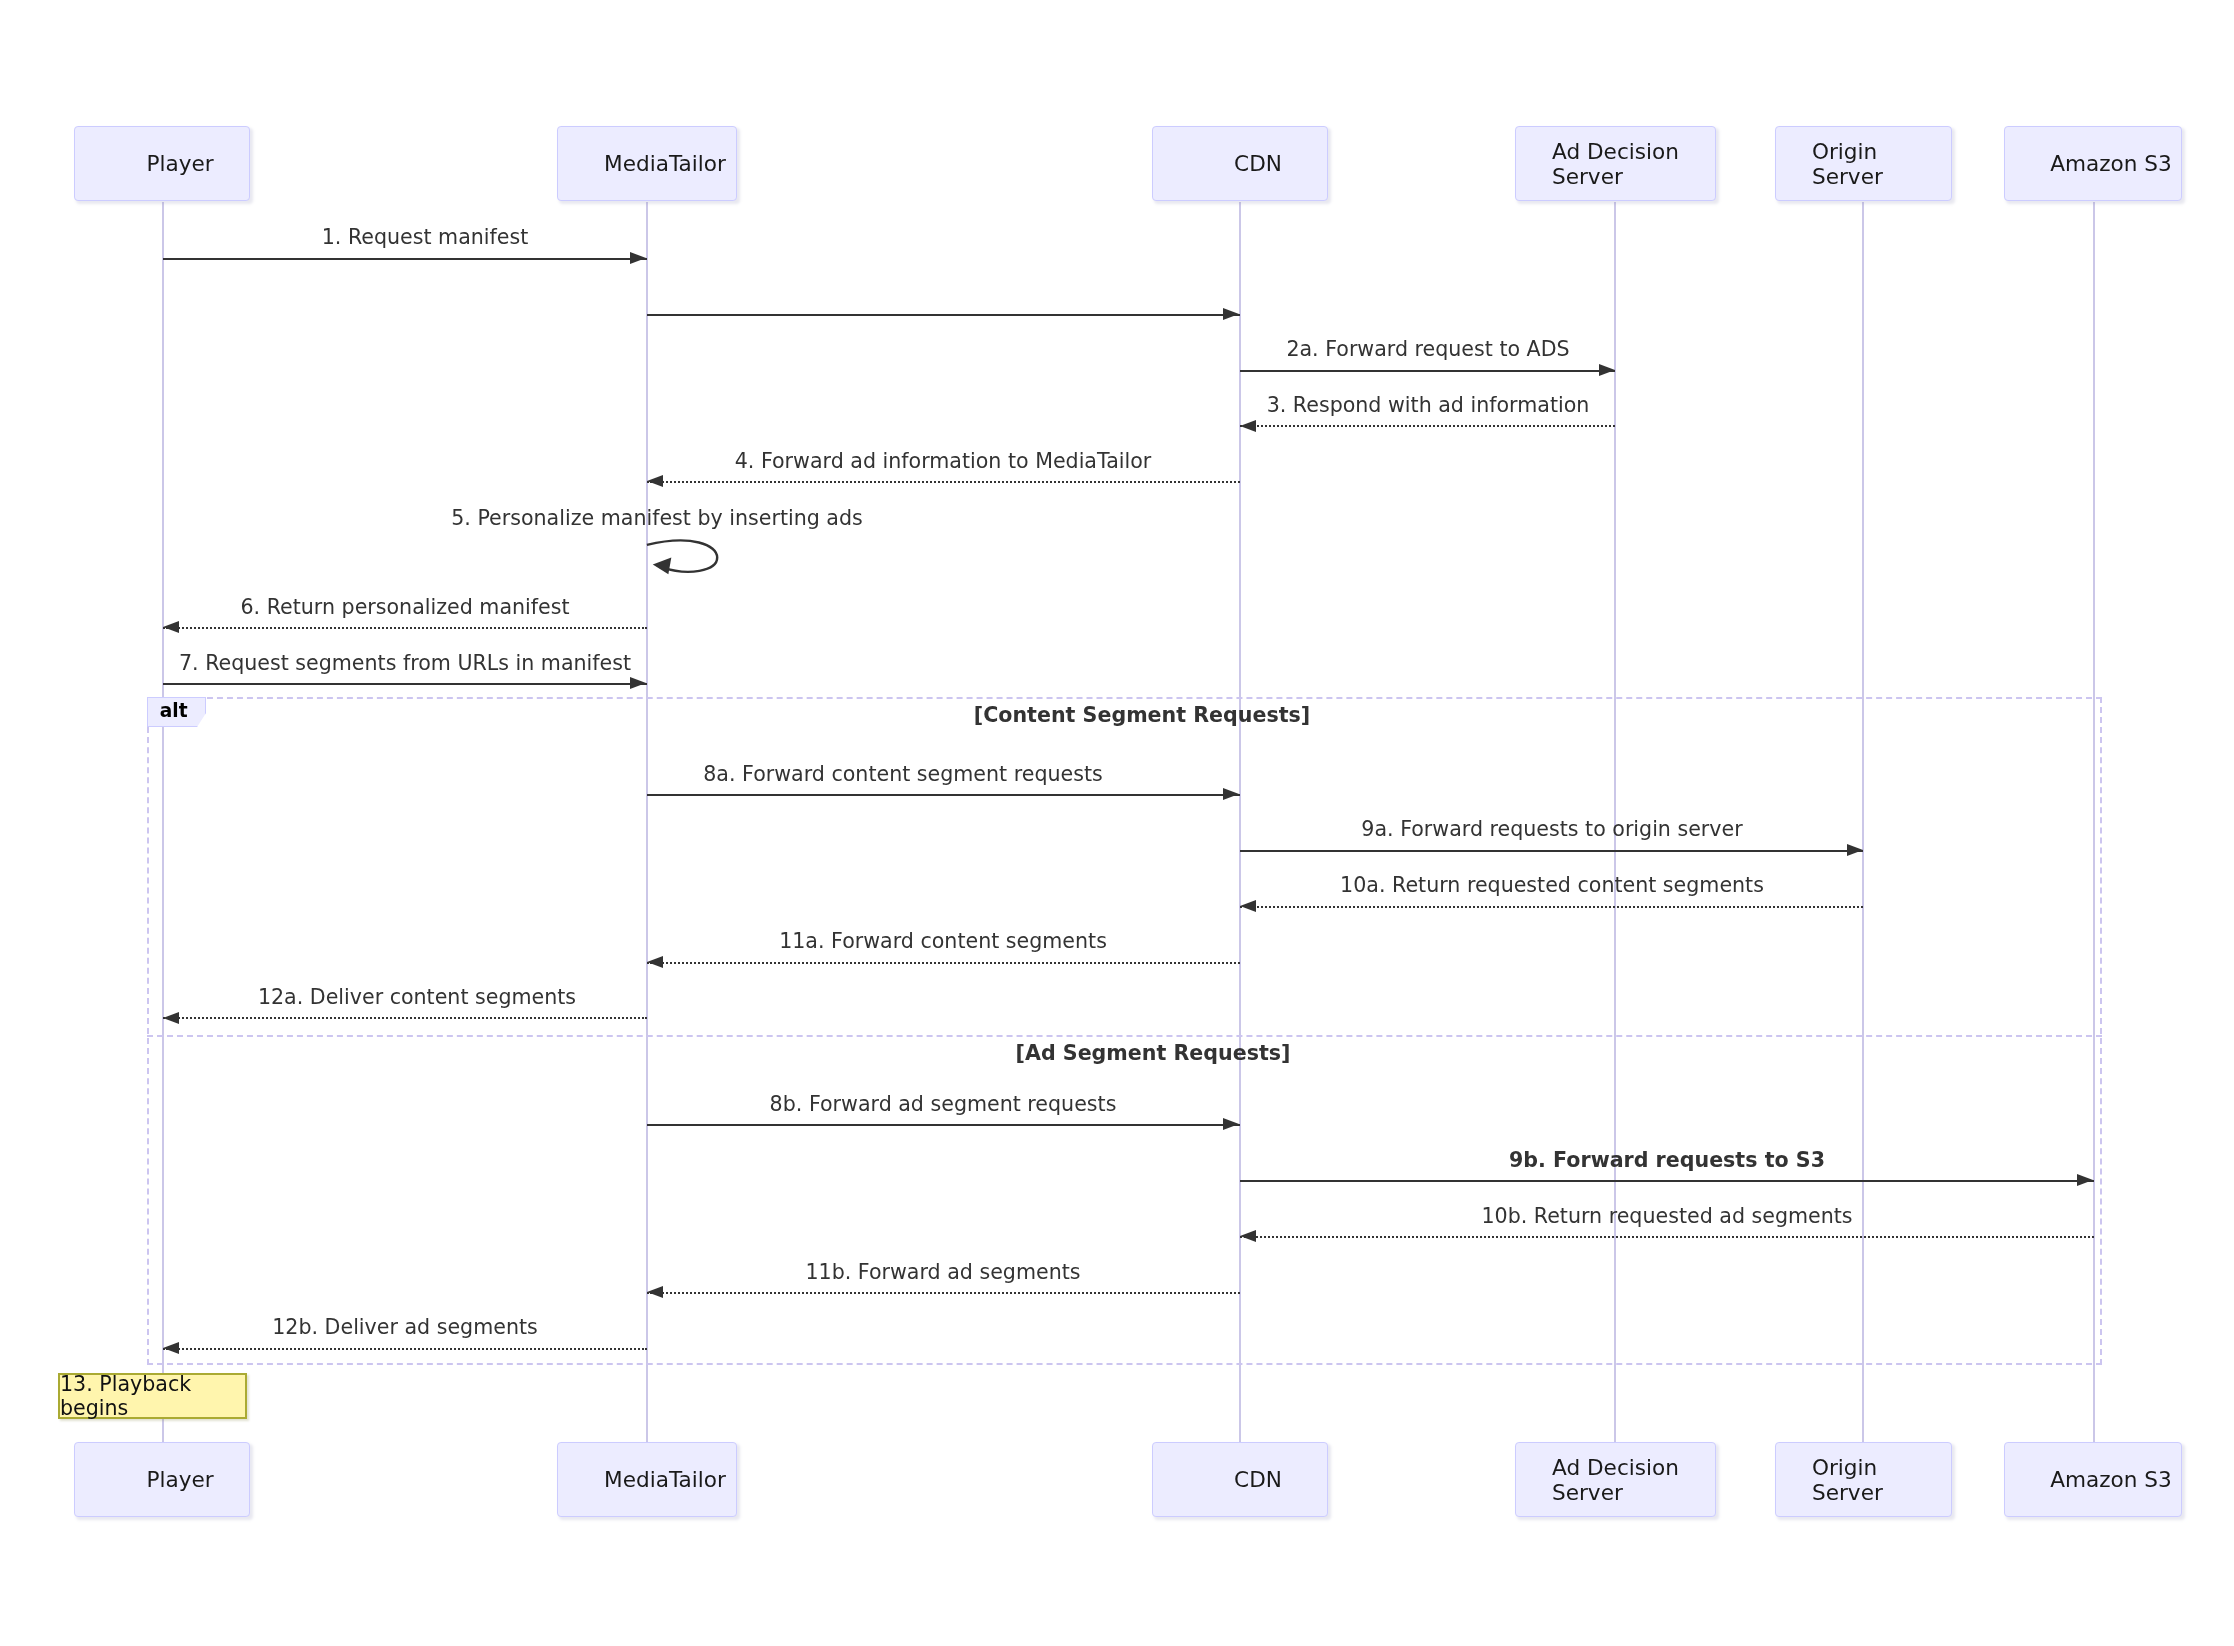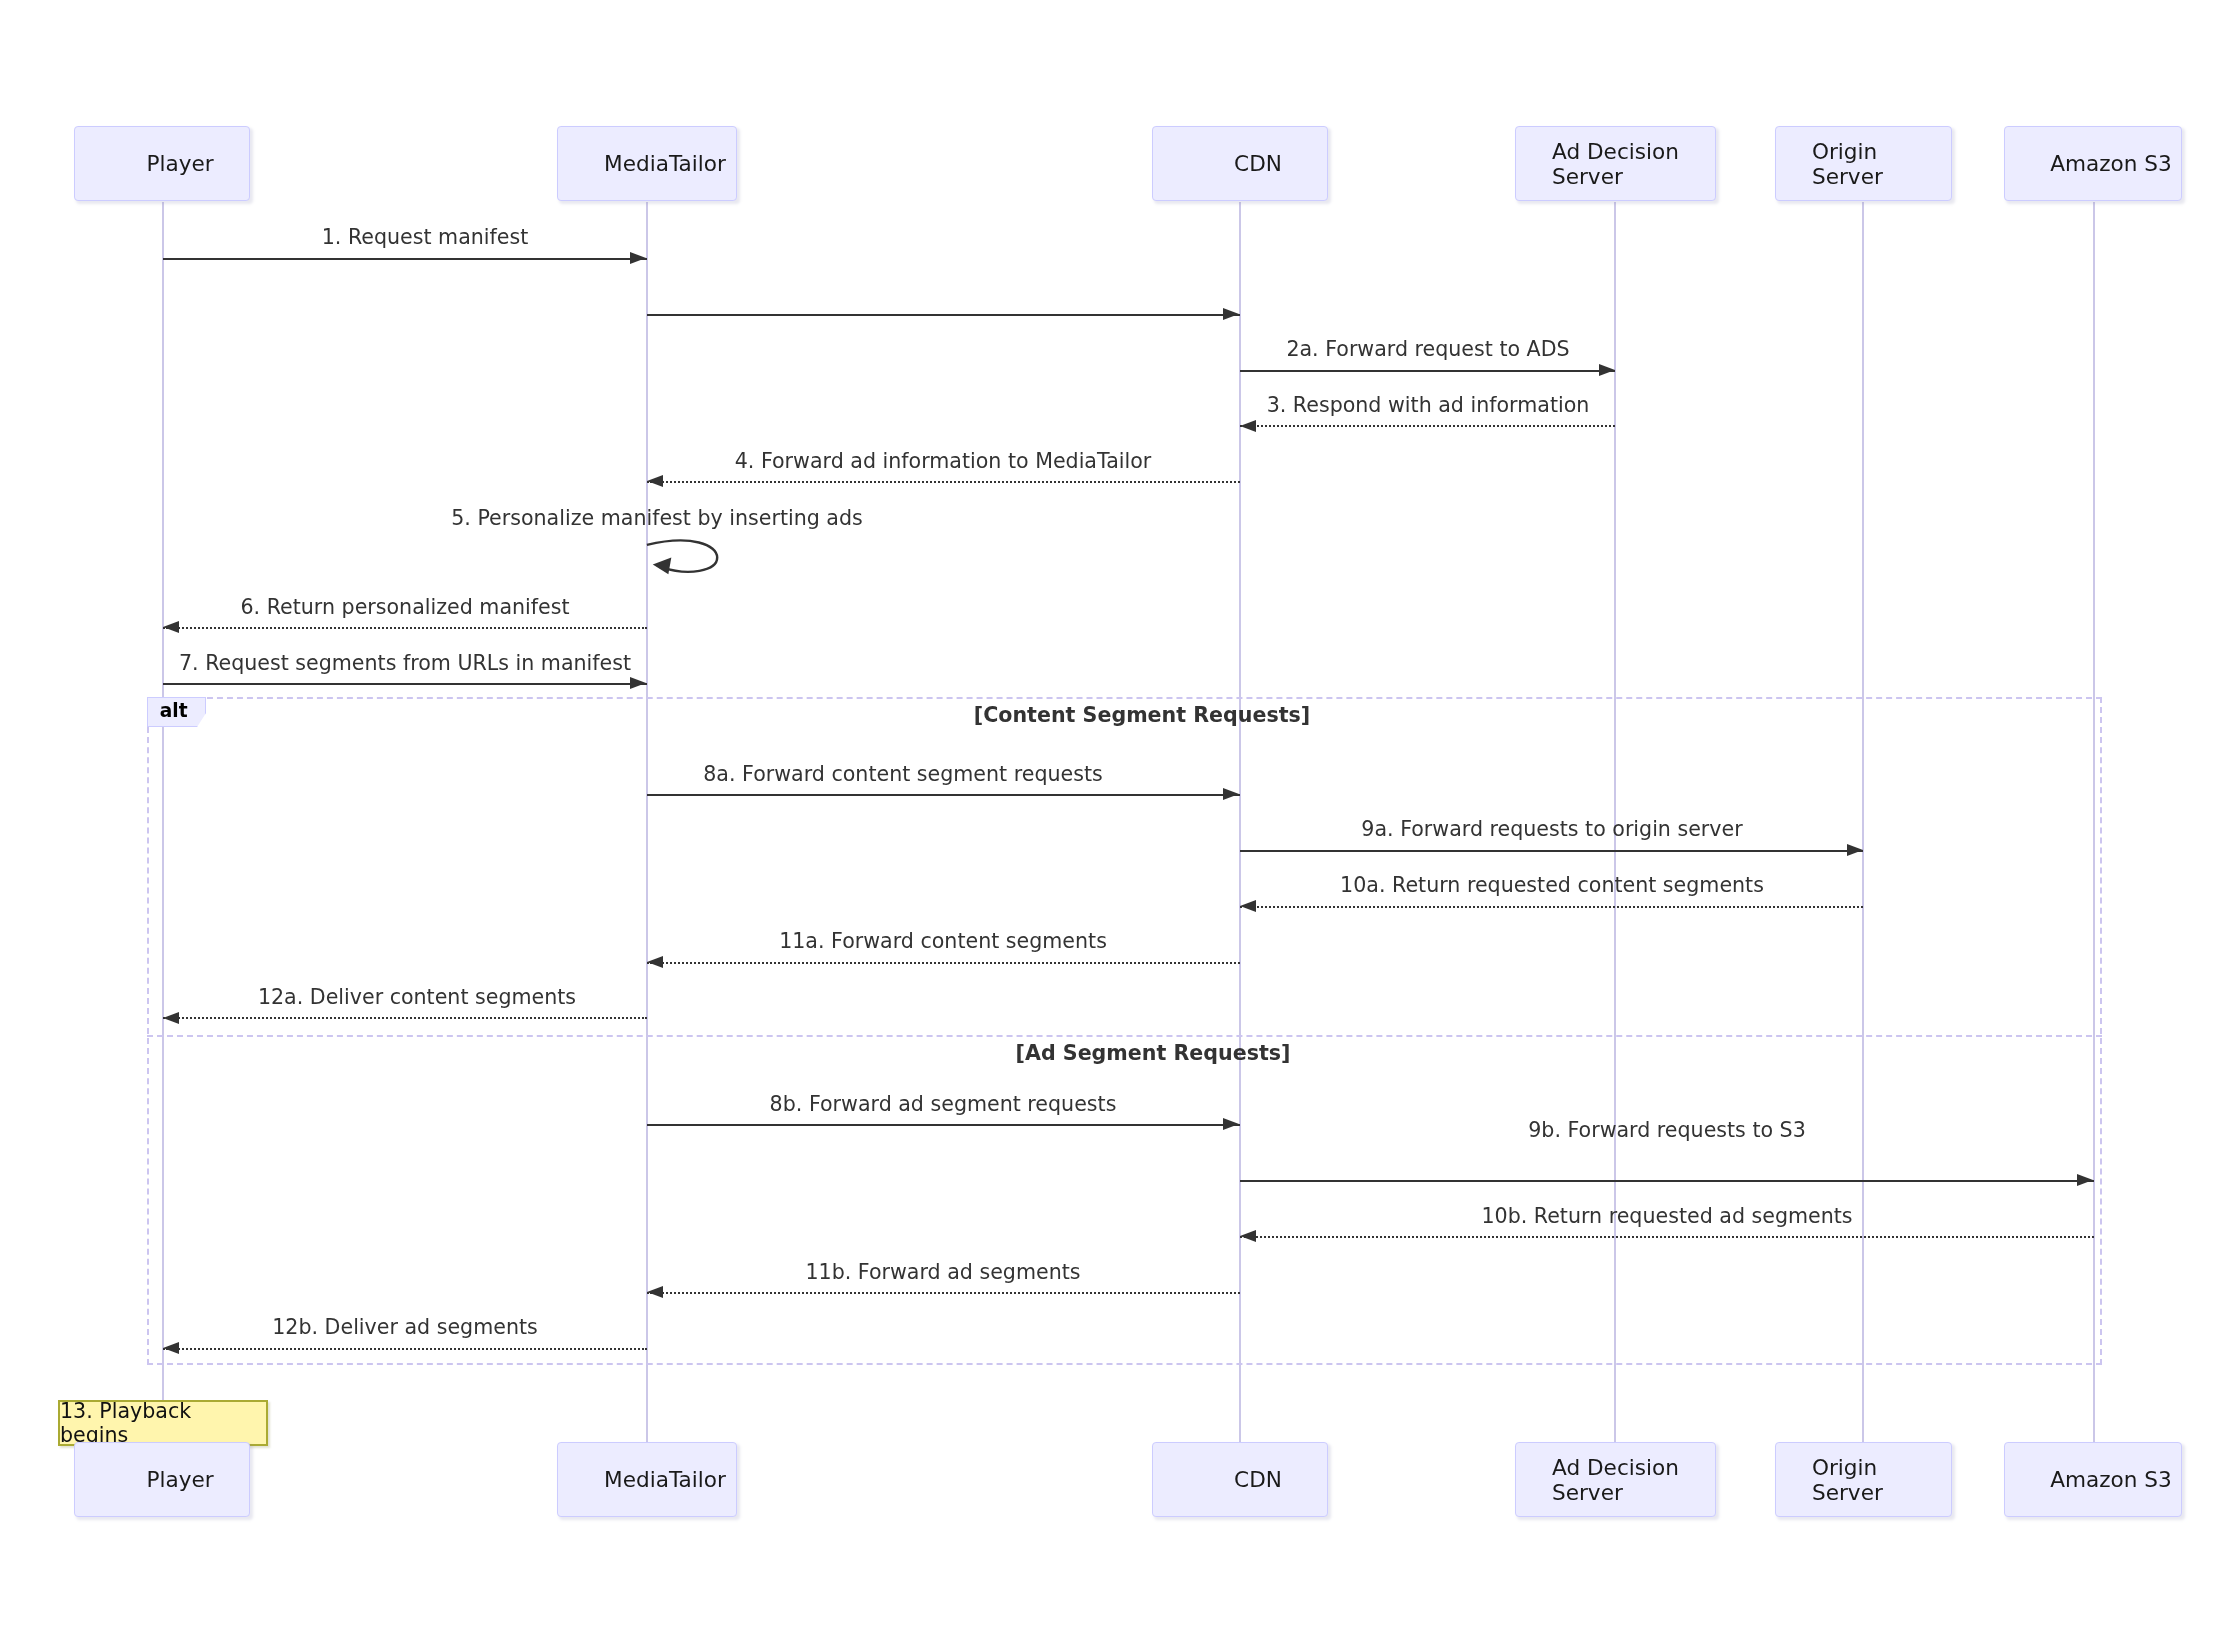--- a/index.html
+++ b/index.html
@@ -110,31 +110,31 @@
     <div class="arrowhead left" style="top: 956px; left: 647px;"></div>
     <div class="msg-label" style="left: 943px; top: 928px;">11a. Forward content segments</div>
     <div class="msg-line dashed" style="left: 163px; top: 1017px; width: 484px;"></div>
     <div class="arrowhead left" style="top: 1012px; left: 163px;"></div>
     <div class="msg-label" style="left: 417px; top: 984px;">12a. Deliver content segments</div>
     <div class="msg-line" style="left: 647px; top: 1124px; width: 593px;"></div>
     <div class="arrowhead right" style="top: 1118px; left: 1223px;"></div>
     <div class="msg-label" style="left: 943px; top: 1091px;">8b. Forward ad segment requests</div>
     <div class="msg-line" style="left: 1240px; top: 1180px; width: 854px;"></div>
     <div class="arrowhead right" style="top: 1174px; left: 2077px;"></div>
-    <div class="msg-label" style="left: 1667px; top: 1117px;">9b. Forward requests to S3</div>
+    <div class="msg-label" style="left: 1667px; top: 1147px; font-weight: bold;">9b. Forward requests to S3</div>
     <div class="msg-line dashed" style="left: 1240px; top: 1236px; width: 854px;"></div>
     <div class="arrowhead left" style="top: 1230px; left: 1240px;"></div>
     <div class="msg-label" style="left: 1667px; top: 1203px;">10b. Return requested ad segments</div>
     <div class="msg-line dashed" style="left: 647px; top: 1292px; width: 593px;"></div>
     <div class="arrowhead left" style="top: 1286px; left: 647px;"></div>
     <div class="msg-label" style="left: 943px; top: 1259px;">11b. Forward ad segments</div>
     <div class="msg-line dashed" style="left: 163px; top: 1348px; width: 484px;"></div>
     <div class="arrowhead left" style="top: 1342px; left: 163px;"></div>
     <div class="msg-label" style="left: 405px; top: 1314px;">12b. Deliver ad segments</div>
-    <div class="note" style="left: 58px; top: 1373px; width: 210px; height: 46px; margin-top: 27px;">13. Playback begins</div>
+    <div class="note" style="left: 58px; top: 1373px; width: 189px; height: 46px;">13. Playback begins</div>
     <div class="actor" style="left: 74px; top: 126px; width: 176px; height: 75px;">Player</div>
     <div class="actor" style="left: 74px; top: 1442px; width: 176px; height: 75px;">Player</div>
     <div class="actor" style="left: 557px; top: 126px; width: 180px; height: 75px;">MediaTailor</div>
     <div class="actor" style="left: 557px; top: 1442px; width: 180px; height: 75px;">MediaTailor</div>
     <div class="actor" style="left: 1152px; top: 126px; width: 176px; height: 75px;">CDN</div>
     <div class="actor" style="left: 1152px; top: 1442px; width: 176px; height: 75px;">CDN</div>
     <div class="actor" style="left: 1515px; top: 126px; width: 201px; height: 75px;">Ad Decision Server</div>
     <div class="actor" style="left: 1515px; top: 1442px; width: 201px; height: 75px;">Ad Decision Server</div>
     <div class="actor" style="left: 1775px; top: 126px; width: 177px; height: 75px;">Origin Server</div>
     <div class="actor" style="left: 1775px; top: 1442px; width: 177px; height: 75px;">Origin Server</div>

